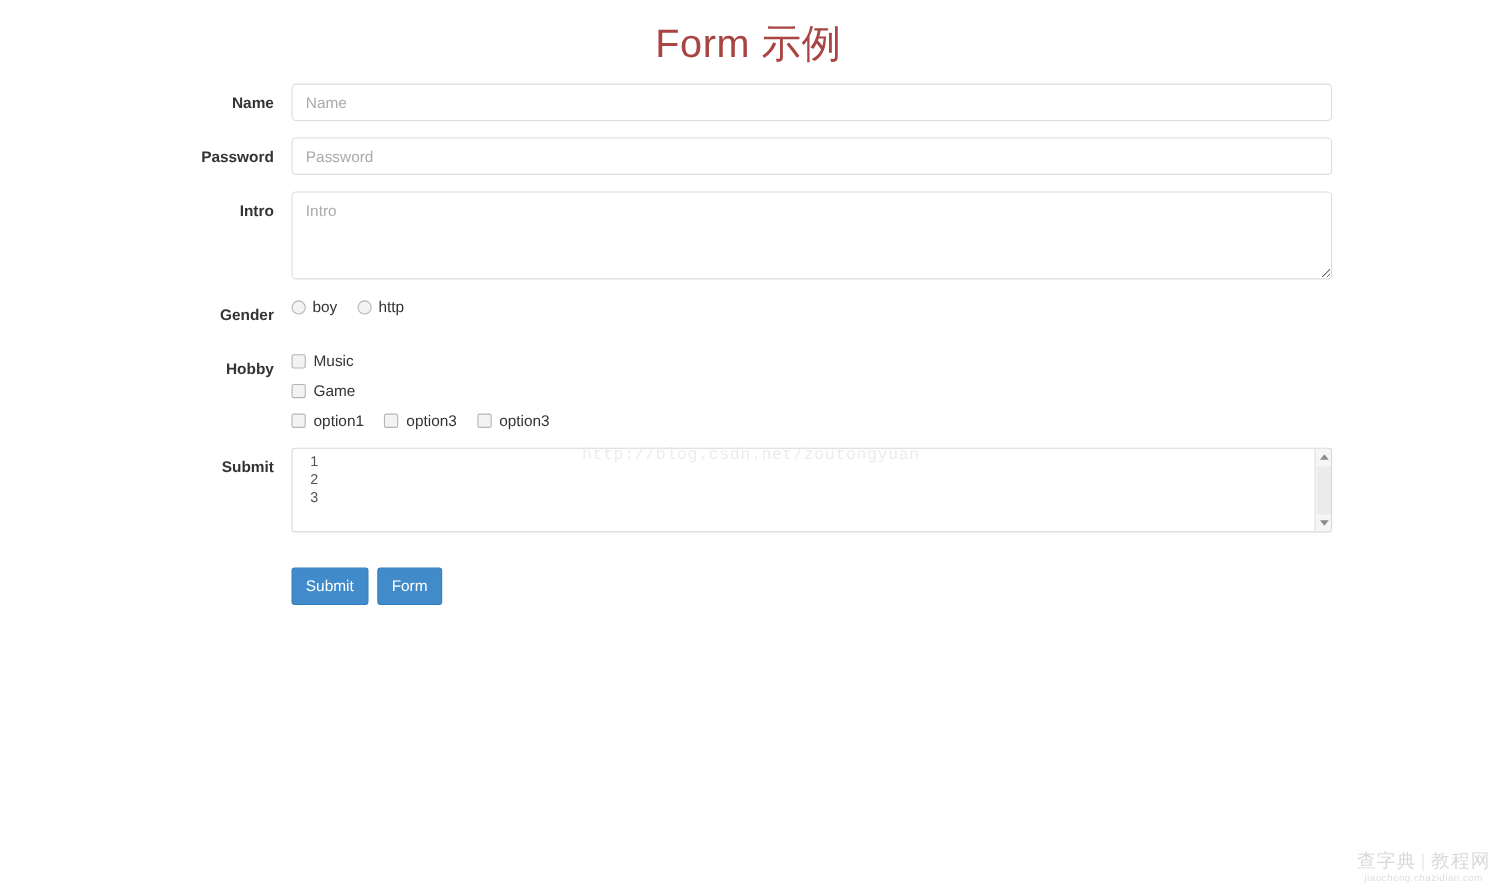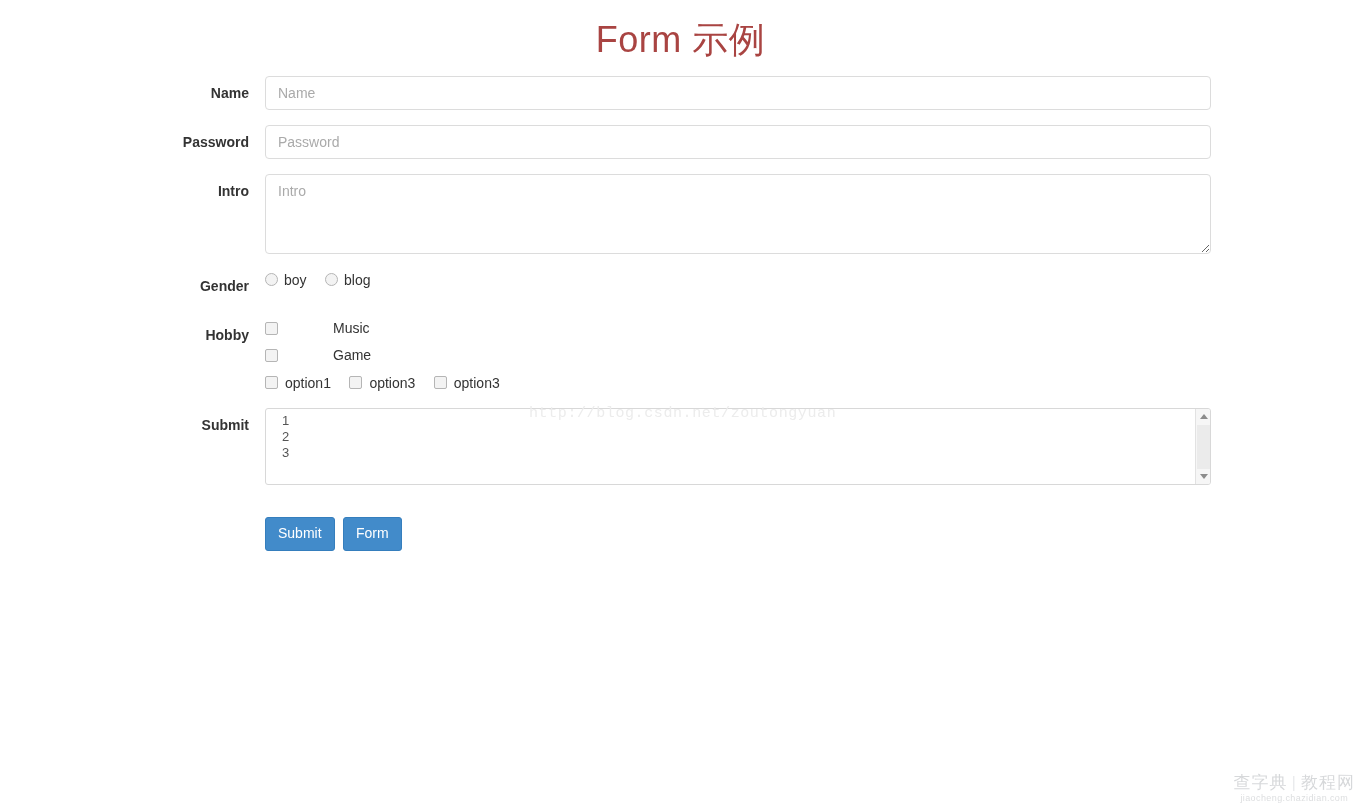--- a/index.html
+++ b/index.html
@@ -83,21 +83,20 @@
     font-size: 14px;
     color: #333;
     vertical-align: middle;
   }
   .block-item {
     display: flex;
     align-items: center;
     font-size: 14px;
     color: #333;
     margin-bottom: 7px;
-    gap: 48px;
   }
   .radio-box {
     -webkit-appearance: none;
     appearance: none;
     width: 13px;
     height: 13px;
     border: 1px solid #b5b5b5;
     border-radius: 50%;
     background: #f3f3f3;
     margin: 0 6px 0 0;
@@ -258,21 +257,21 @@
     <div class="form-row gender-row">
       <div class="form-label">Gender</div>
       <div class="form-control-wrap">
         <div class="inline-group">
           <label class="inline-item">
             <input class="radio-box" type="radio" name="gender" style="">
             <span>boy</span>
           </label>
           <label class="inline-item">
             <input class="radio-box" type="radio" name="gender" style="">
-            <span>blog</span>
+            <span>http</span>
           </label>
         </div>
       </div>
     </div>
 
     <div class="form-row hobby-row">
       <div class="form-label">Hobby</div>
       <div class="form-control-wrap">
         <div class="inline-group">
 

